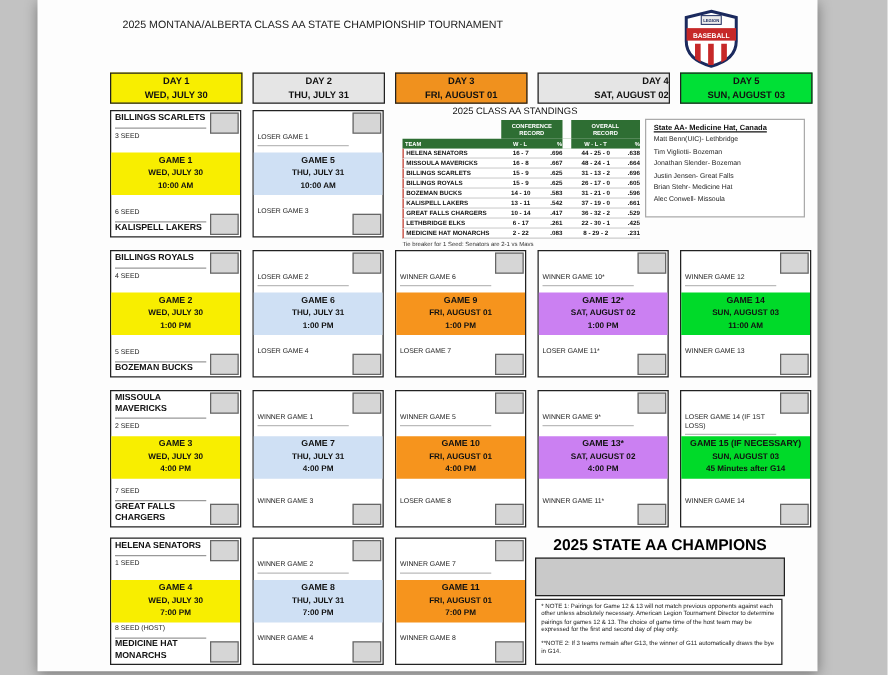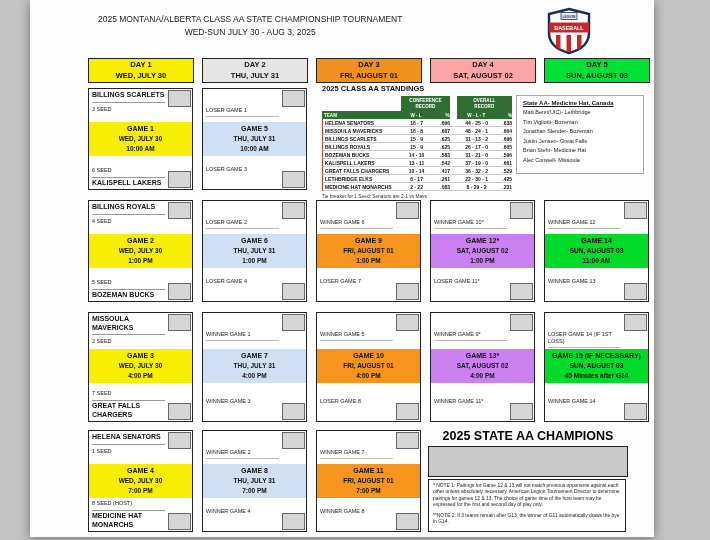--- a/index.html
+++ b/index.html
@@ -29,21 +29,21 @@
   .feedonly .slot-t .feed{border-bottom:.5px solid #bbb;padding-bottom:2px;margin-right:24px;}
   .feedonly .slot-b{bottom:13px;}
   .band{position:absolute;left:0;right:0;top:33px;padding:3px 1px;text-align:center;font-weight:bold;color:#111;}
   .r2 .band{top:36px;}
   .band .l1{font-size:7px;line-height:8px;}
   .band .l2,.band .l3{font-size:6.5px;line-height:8px;margin-top:2px;}
   .sb{position:absolute;right:1px;width:21px;height:15px;background:#d6d6d6;border:1px solid #666;}
   .sb-t{top:1px}.sb-b{bottom:1px}
   
   .standings{position:absolute;left:292px;top:84px;width:190px;}
-  .st-title{font-weight:bold;font-size:7.5px;margin-bottom:3px;}
+  .st-title{font-weight:normal;font-size:7.5px;margin-bottom:3px;margin-left:40px;}
   .srow{display:flex;align-items:center;}
   .s-team{width:78px;text-align:left;padding-left:2px;}
   .s-wl{width:30px;text-align:center;}
   .s-p{width:19px;text-align:right;}
   .s-gap{width:7px;}
   .s-wlt{width:40px;text-align:center;}
   .s-p2{width:16px;text-align:right;}
   .sthead-top{display:flex;height:15px;font-weight:bold;color:#fff;font-size:4.6px;line-height:6px;text-align:center;}
   .greenblk{background:#2e6e33;display:flex;flex-direction:column;justify-content:center;}
   .sthead-sub{display:flex;height:8px;background:#2e6e33;color:#fff;font-weight:bold;font-size:4.6px;align-items:center;}
@@ -64,21 +64,20 @@
          background:#fff;padding:3px 4px;box-sizing:border-box;font-size:4.9px;line-height:6.4px;color:#222;}
   .notes p{margin:0 0 4px 0;}
 </style>
 </head>
 <body>
 
 <div class="sheet">
 
   <div class="titleblock">
     <div>2025 MONTANA/ALBERTA CLASS AA STATE CHAMPIONSHIP TOURNAMENT</div>
-    <div>WED-SUN JULY 30 - AUG 3, 2025</div>
   </div>
 
   <div class="logo">
     <svg width="44" height="48" viewBox="0 0 44 48">
       <defs>
           <clipPath id="sc">
             <path d="M22 2 L42 7 V26 C42 37 33 43 22 46 C11 43 2 37 2 26 V7 Z"></path>
           </clipPath>
         </defs>
       <path d="M22 2 L42 7 V26 C42 37 33 43 22 46 C11 43 2 37 2 26 V7 Z" fill="#ffffff" stroke="#1b2a5e" stroke-width="2.4"></path>
@@ -99,21 +98,21 @@
     <div>WED, JULY 30</div>
   </div>
   <div class="dayh c1" style="background: #e5e5e5;">
     <div>DAY 2</div>
     <div>THU, JULY 31</div>
   </div>
   <div class="dayh c2" style="background: rgb(240, 145, 30);">
     <div>DAY 3</div>
     <div>FRI, AUGUST 01</div>
   </div>
-  <div class="dayh c3" style="background: #fca5a5;">
+  <div class="dayh c3" style="background: #e5e5e5; text-align: right;">
     <div>DAY 4</div>
     <div>SAT, AUGUST 02</div>
   </div>
   <div class="dayh c4" style="background: rgb(0, 224, 54);">
     <div>DAY 5</div>
     <div>SUN, AUGUST 03</div>
   </div>
 
   <div class="standings">
     <div class="st-title">2025 CLASS AA STANDINGS</div>

